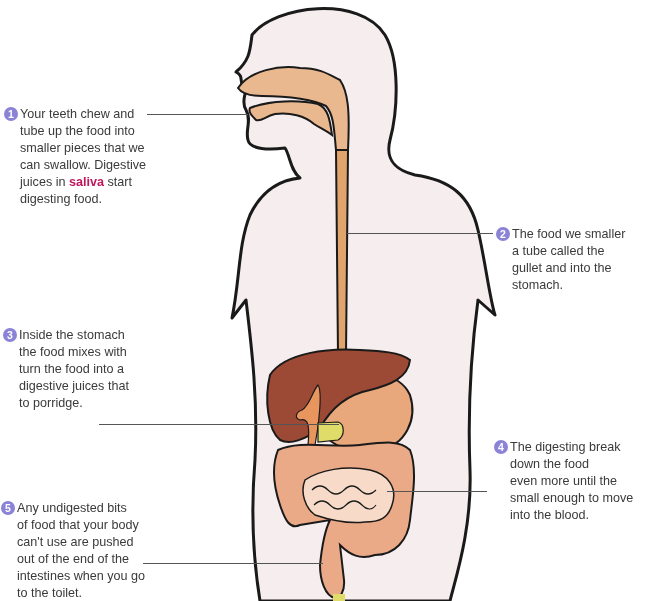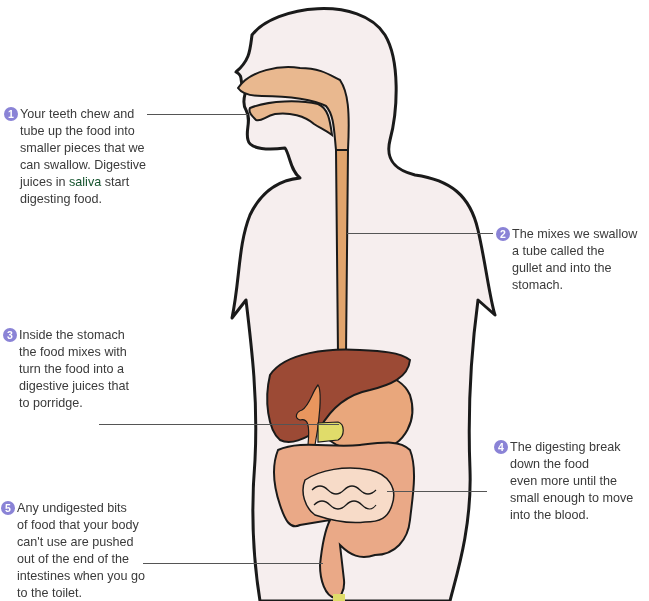--- a/index.html
+++ b/index.html
@@ -21,21 +21,21 @@
     .callout .badge {
       position: absolute;
       left: -16px; top: 1px;
       width: 14px; height: 14px;
       border-radius: 50%;
       color: #fff;
       font-size: 10.5px; font-weight: bold;
       line-height: 14px; text-align: center;
     }
     .callout .line { display: block; }
-    .kw { color: #14532d; font-weight: normal; }
+    .kw { color: #be185d; font-weight: bold; }
     .leader { position: absolute; height: 1px; background: #555; }
   </style>
 </head>
 <body>
 
 <div id="stage">
 
   <svg id="figure" width="649" height="601" viewBox="0 0 649 601">
 
     <path d="M252,35 C275,5 360,-5 385,35 C400,60 398,110 390,140 C385,160 395,170 415,175 C450,180 470,195 478,230 C485,260 490,300 495,315
@@ -76,21 +76,21 @@
     <span class="line">Your teeth chew and</span>
     <span class="line">tube up the food into</span>
     <span class="line">smaller pieces that we</span>
     <span class="line">can swallow. Digestive</span>
     <span class="line"><span>juices in </span><span class="kw">saliva</span><span> start</span></span>
     <span class="line">digesting food.</span>
   </div>
 
   <div class="callout" style="left:512px; top:226px;">
     <span class="badge" style="background:#8a83d6;">2</span>
-    <span class="line">The mixes we swallow</span>
+    <span class="line">The food we smaller</span>
     <span class="line">a tube called the</span>
     <span class="line">gullet and into the</span>
     <span class="line">stomach.</span>
   </div>
 
   <div class="callout" style="left:19px; top:327px;">
     <span class="badge" style="background:#8a83d6;">3</span>
     <span class="line">Inside the stomach</span>
     <span class="line">the food mixes with</span>
     <span class="line">turn the food into a</span>

